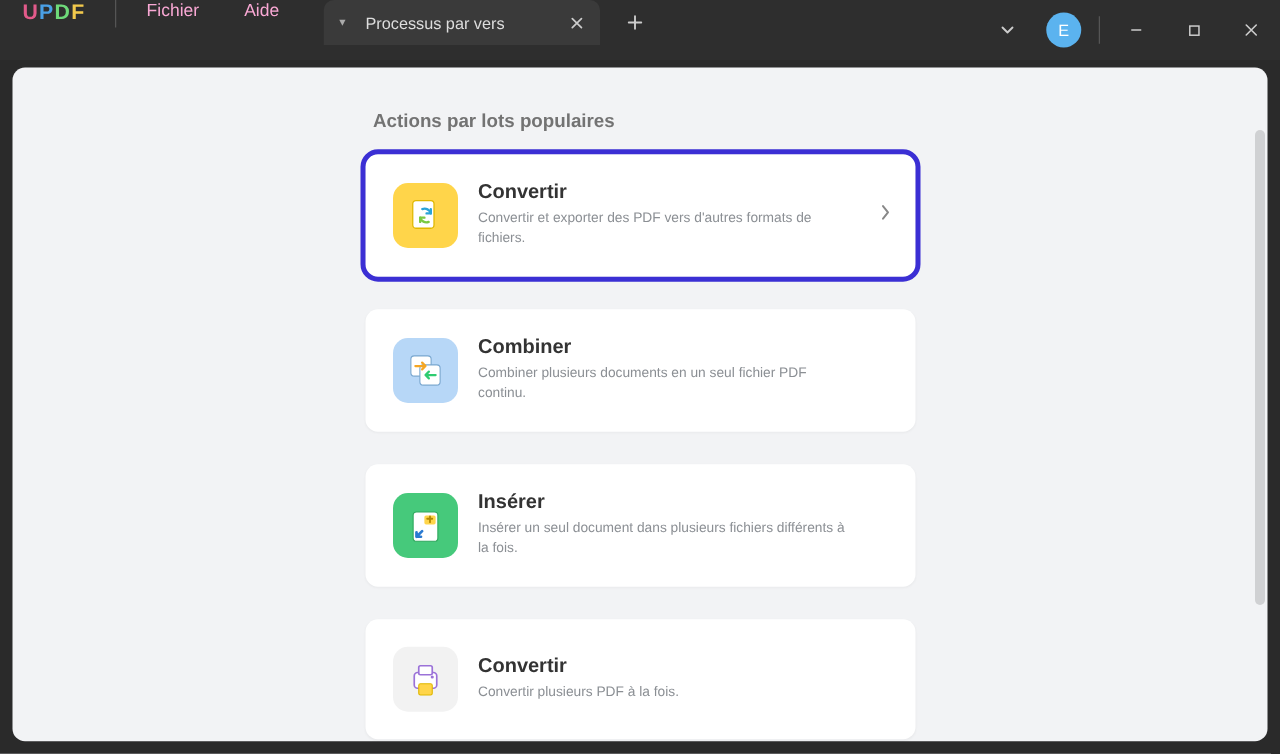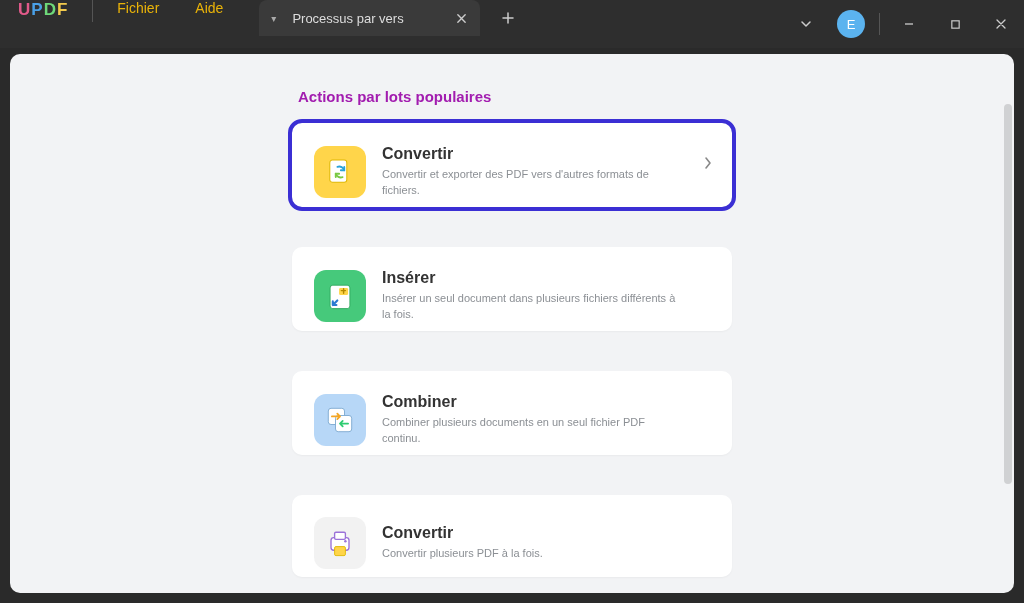--- a/index.html
+++ b/index.html
@@ -7,42 +7,42 @@
   body { background: #2a2a2a; display: flex; flex-direction: column; }
 
   
   .titlebar { height: 48px; background: #2e2e2e; display: flex; align-items: flex-start; color: #ccc; }
   .logo { padding: 0 18px; font-weight: 700; font-size: 17px; letter-spacing: 1px; }
   .logo .u { color: #e25a8a; }
   .logo .p { color: #4aa0e6; }
   .logo .d { color: #6ed97a; }
   .logo .f { color: #f2c94c; }
   .vdiv { width: 1px; height: 22px; background: #555; margin: 0 6px; }
-  .menu-item { padding: 0 18px; font-size: 14px; color: #eab308; cursor: pointer; }
+  .menu-item { padding: 0 18px; font-size: 14px; color: #f9a8d4; cursor: pointer; }
 
   .tab-area { display: flex; align-items: center; margin-left: 18px; }
   .tab { display: flex; align-items: center; background: #3a3a3a; height: 36px; border-radius: 8px 8px 0 0; padding: 0 8px 0 12px; color: #ddd; font-size: 13px; }
   .tab .tab-caret { margin-right: 16px; color: #aaa; font-size: 10px; }
   .tab .tab-label { margin-right: 48px; }
   .tab .tab-close { width: 20px; height: 20px; display: flex; align-items: center; justify-content: center; color: #ccc; cursor: pointer; border-radius: 4px; }
   .new-tab { width: 32px; height: 32px; display: flex; align-items: center; justify-content: center; color: #ccc; margin-left: 12px; cursor: pointer; border-radius: 4px; }
 
   .title-right { margin-left: auto; display: flex; align-items: center; }
   .title-btn { width: 46px; height: 48px; display: flex; align-items: center; justify-content: center; color: #ccc; cursor: pointer; }
   .avatar { width: 28px; height: 28px; border-radius: 50%; background: #5bb3ef; color: #fff; display: flex; align-items: center; justify-content: center; font-size: 13px; font-weight: 500; margin: 0 8px; }
   .caret-btn svg { width: 14px; height: 14px; }
 
   
   .pane { flex: 1; margin: 6px 10px 10px 10px; background: #f2f3f5; border-radius: 10px; overflow: hidden; position: relative; }
   .scroll { height: 100%; overflow-y: auto; }
   
   .content { width: 440px; margin: 0 auto; padding: 34px 0 20px; }
-  .section-title { font-size: 15px; font-weight: 600; color: #a21caf; margin-bottom: 18px; margin-left: 6px; }
+  .section-title { font-size: 15px; font-weight: 600; color: #737373; margin-bottom: 18px; margin-left: 6px; }
 
-  .card { background: #fff; border-radius: 10px; padding: 22px 56px 8px 22px; display: flex; align-items: center; margin-bottom: 40px; position: relative; cursor: pointer; box-shadow: 0 1px 2px rgba(0,0,0,0.04); }
+  .card { background: #fff; border-radius: 10px; padding: 22px 56px 22px 22px; display: flex; align-items: center; margin-bottom: 26px; position: relative; cursor: pointer; box-shadow: 0 1px 2px rgba(0,0,0,0.04); }
   .card.highlight { outline: 4px solid #3b2fd4; outline-offset: 0; }
   .card-icon { width: 52px; height: 52px; border-radius: 12px; display: flex; align-items: center; justify-content: center; flex-shrink: 0; margin-right: 16px; }
   .card-text { flex: 1; }
   .card-title { font-size: 16px; font-weight: 600; color: #333; margin-bottom: 4px; }
   .card-desc { font-size: 11px; color: #8b8f94; line-height: 1.45; }
   .chevron { position: absolute; right: 20px; top: 50%; transform: translateY(-50%); color: #888; }
 
   .ic-convert { background: #ffd54a; }
   .ic-combine { background: #b7d7f7; }
   .ic-insert  { background: #46c97b; }
@@ -126,46 +126,46 @@
           <div class="card-desc">Convertir et exporter des PDF vers d'autres formats de fichiers.</div>
         </div>
         <span class="chevron">
           <svg width="8" height="14" viewBox="0 0 8 14">
               <path d="M2 2 L6 7 L2 12" stroke="currentColor" stroke-width="1.6" fill="none" stroke-linecap="round" stroke-linejoin="round"></path>
             </svg>
         </span>
       </div>
 
       <div class="card">
+        <div class="card-icon ic-combine">
+          <svg width="36" height="36" viewBox="0 0 40 40">
+            <rect x="7" y="7" width="18" height="18" rx="3" fill="#fff" stroke="#7aa8d0" stroke-width="1"></rect>
+            <rect x="15" y="15" width="18" height="18" rx="3" fill="#fff" stroke="#7aa8d0" stroke-width="1"></rect>
+            <path d="M11 16 H20 M17 13 L20 16 L17 19" stroke="#f5a623" stroke-width="2" fill="none" stroke-linecap="round" stroke-linejoin="round"></path>
+            <path d="M29 24 H20 M23 21 L20 24 L23 27" stroke="#2ecc71" stroke-width="2" fill="none" stroke-linecap="round" stroke-linejoin="round"></path>
+          </svg>
+        </div>
+        <div class="card-text">
+          <div class="card-title">Combiner</div>
+          <div class="card-desc">Combiner plusieurs documents en un seul fichier PDF continu.</div>
+        </div>
+      </div>
+
+      <div class="card">
         <div class="card-icon ic-insert">
           <svg width="36" height="36" viewBox="0 0 40 40">
             <rect x="9" y="8" width="22" height="26" rx="3" fill="#fff" stroke="#2fa85d" stroke-width="1"></rect>
             <rect x="19" y="11" width="10" height="8" rx="1.5" fill="#ffd54a"></rect>
             <path d="M21.5 14 H26 M24 12 V17" stroke="#b38800" stroke-width="1.6" stroke-linecap="round"></path>
             <path d="M12 30 L17 25 M12 30 L12 26 M12 30 L16 30" stroke="#2a7ad1" stroke-width="2.4" fill="none" stroke-linecap="round" stroke-linejoin="round"></path>
           </svg>
         </div>
         <div class="card-text">
           <div class="card-title">Insérer</div>
           <div class="card-desc">Insérer un seul document dans plusieurs fichiers différents à la fois.</div>
-        </div>
-      </div>
-
-      <div class="card">
-        <div class="card-icon ic-combine">
-          <svg width="36" height="36" viewBox="0 0 40 40">
-            <rect x="7" y="7" width="18" height="18" rx="3" fill="#fff" stroke="#7aa8d0" stroke-width="1"></rect>
-            <rect x="15" y="15" width="18" height="18" rx="3" fill="#fff" stroke="#7aa8d0" stroke-width="1"></rect>
-            <path d="M11 16 H20 M17 13 L20 16 L17 19" stroke="#f5a623" stroke-width="2" fill="none" stroke-linecap="round" stroke-linejoin="round"></path>
-            <path d="M29 24 H20 M23 21 L20 24 L23 27" stroke="#2ecc71" stroke-width="2" fill="none" stroke-linecap="round" stroke-linejoin="round"></path>
-          </svg>
-        </div>
-        <div class="card-text">
-          <div class="card-title">Combiner</div>
-          <div class="card-desc">Combiner plusieurs documents en un seul fichier PDF continu.</div>
         </div>
       </div>
 
       <div class="card">
         <div class="card-icon ic-print">
           <svg width="36" height="36" viewBox="0 0 40 40">
             <rect x="10" y="14" width="20" height="14" rx="3" fill="#fff" stroke="#9b72d8" stroke-width="1.5"></rect>
             <rect x="14" y="8" width="12" height="8" rx="1.5" fill="#fff" stroke="#9b72d8" stroke-width="1.5"></rect>
             <rect x="14" y="24" width="12" height="10" rx="1.5" fill="#ffd54a" stroke="#e0b800" stroke-width="1"></rect>
             <circle cx="26" cy="18" r="1.4" fill="#9b72d8"></circle>

